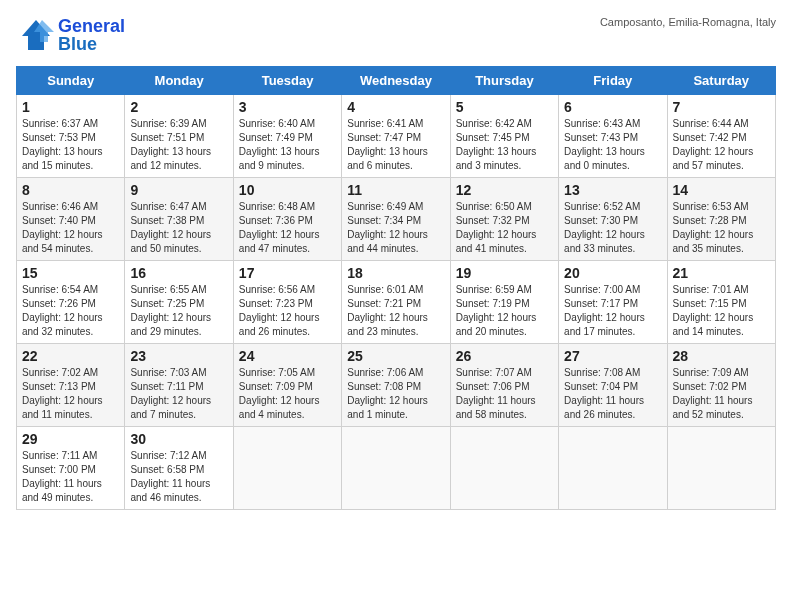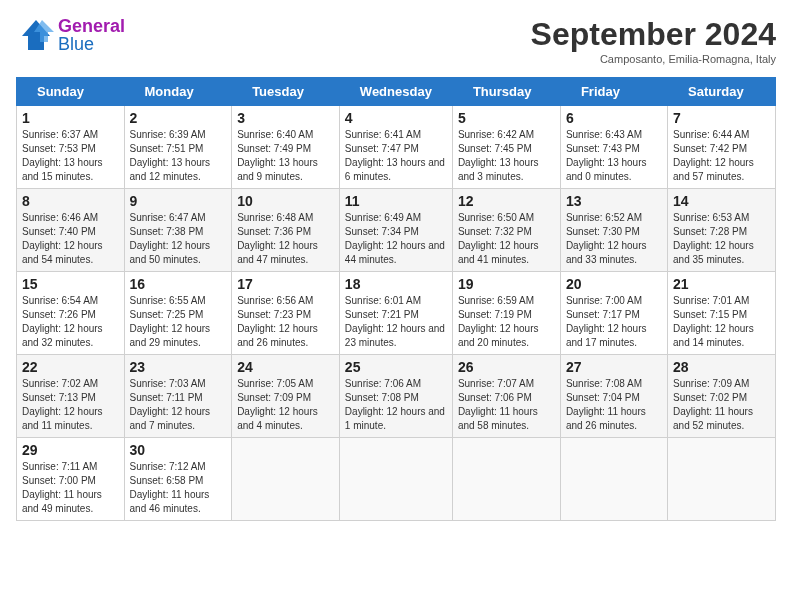--- a/index.html
+++ b/index.html
@@ -29,22 +29,22 @@
       color: #555;
     }
     table {
       width: 100%;
       border-collapse: collapse;
       font-size: 11px;
     }
     thead th {
       background: #2878c8;
       color: #fff;
-      padding: 6px 20px;
-      text-align: left;
+      padding: 6px 4px;
+      text-align: center;
       font-size: 13px;
       font-weight: bold;
       border: 1px solid #2878c8;
     }
     tbody td {
       border: 1px solid #d0d0d0;
       vertical-align: top;
       padding: 4px 5px;
       background: #fff;
       min-height: 70px;
@@ -74,44 +74,43 @@
       gap: 4px;
     }
     .logo-name {
       display: flex;
       flex-direction: column;
       line-height: 1;
     }
     .logo-general {
       font-size: 18px;
       font-weight: bold;
-      color: #a21caf;
+      color: #1d4ed8;
     }
     .logo-blue {
       font-size: 18px;
-      font-weight: normal;
+      font-weight: bold;
       color: #1a6dbf;
     }
   </style>
 </head>
 <body>
 
 <div class="header-section">
   <div class="logo-wrapper">
     <svg width="38" height="38" viewBox="0 0 38 38">
       <polygon points="20,4 34,20 28,20 28,34 12,34 12,20 6,20" fill="#1a6dbf"></polygon>
       <polygon points="26,4 38,16 32,16 32,26 24,26 24,16 18,16" fill="#4aa0e8" opacity="0.7"></polygon>
     </svg>
     <div class="logo-name">
       <span class="logo-general">General</span>
       <span class="logo-blue">Blue</span>
     </div>
   </div>
   <div class="title-block">
-    <div class="main-title">September 2024</div>
     <div class="subtitle">Camposanto, Emilia-Romagna, Italy</div>
   </div>
 </div>
 
 <table>
   <thead>
     <tr>
     <th>Sunday</th>
         <th>Monday</th>
         <th>Tuesday</th>

